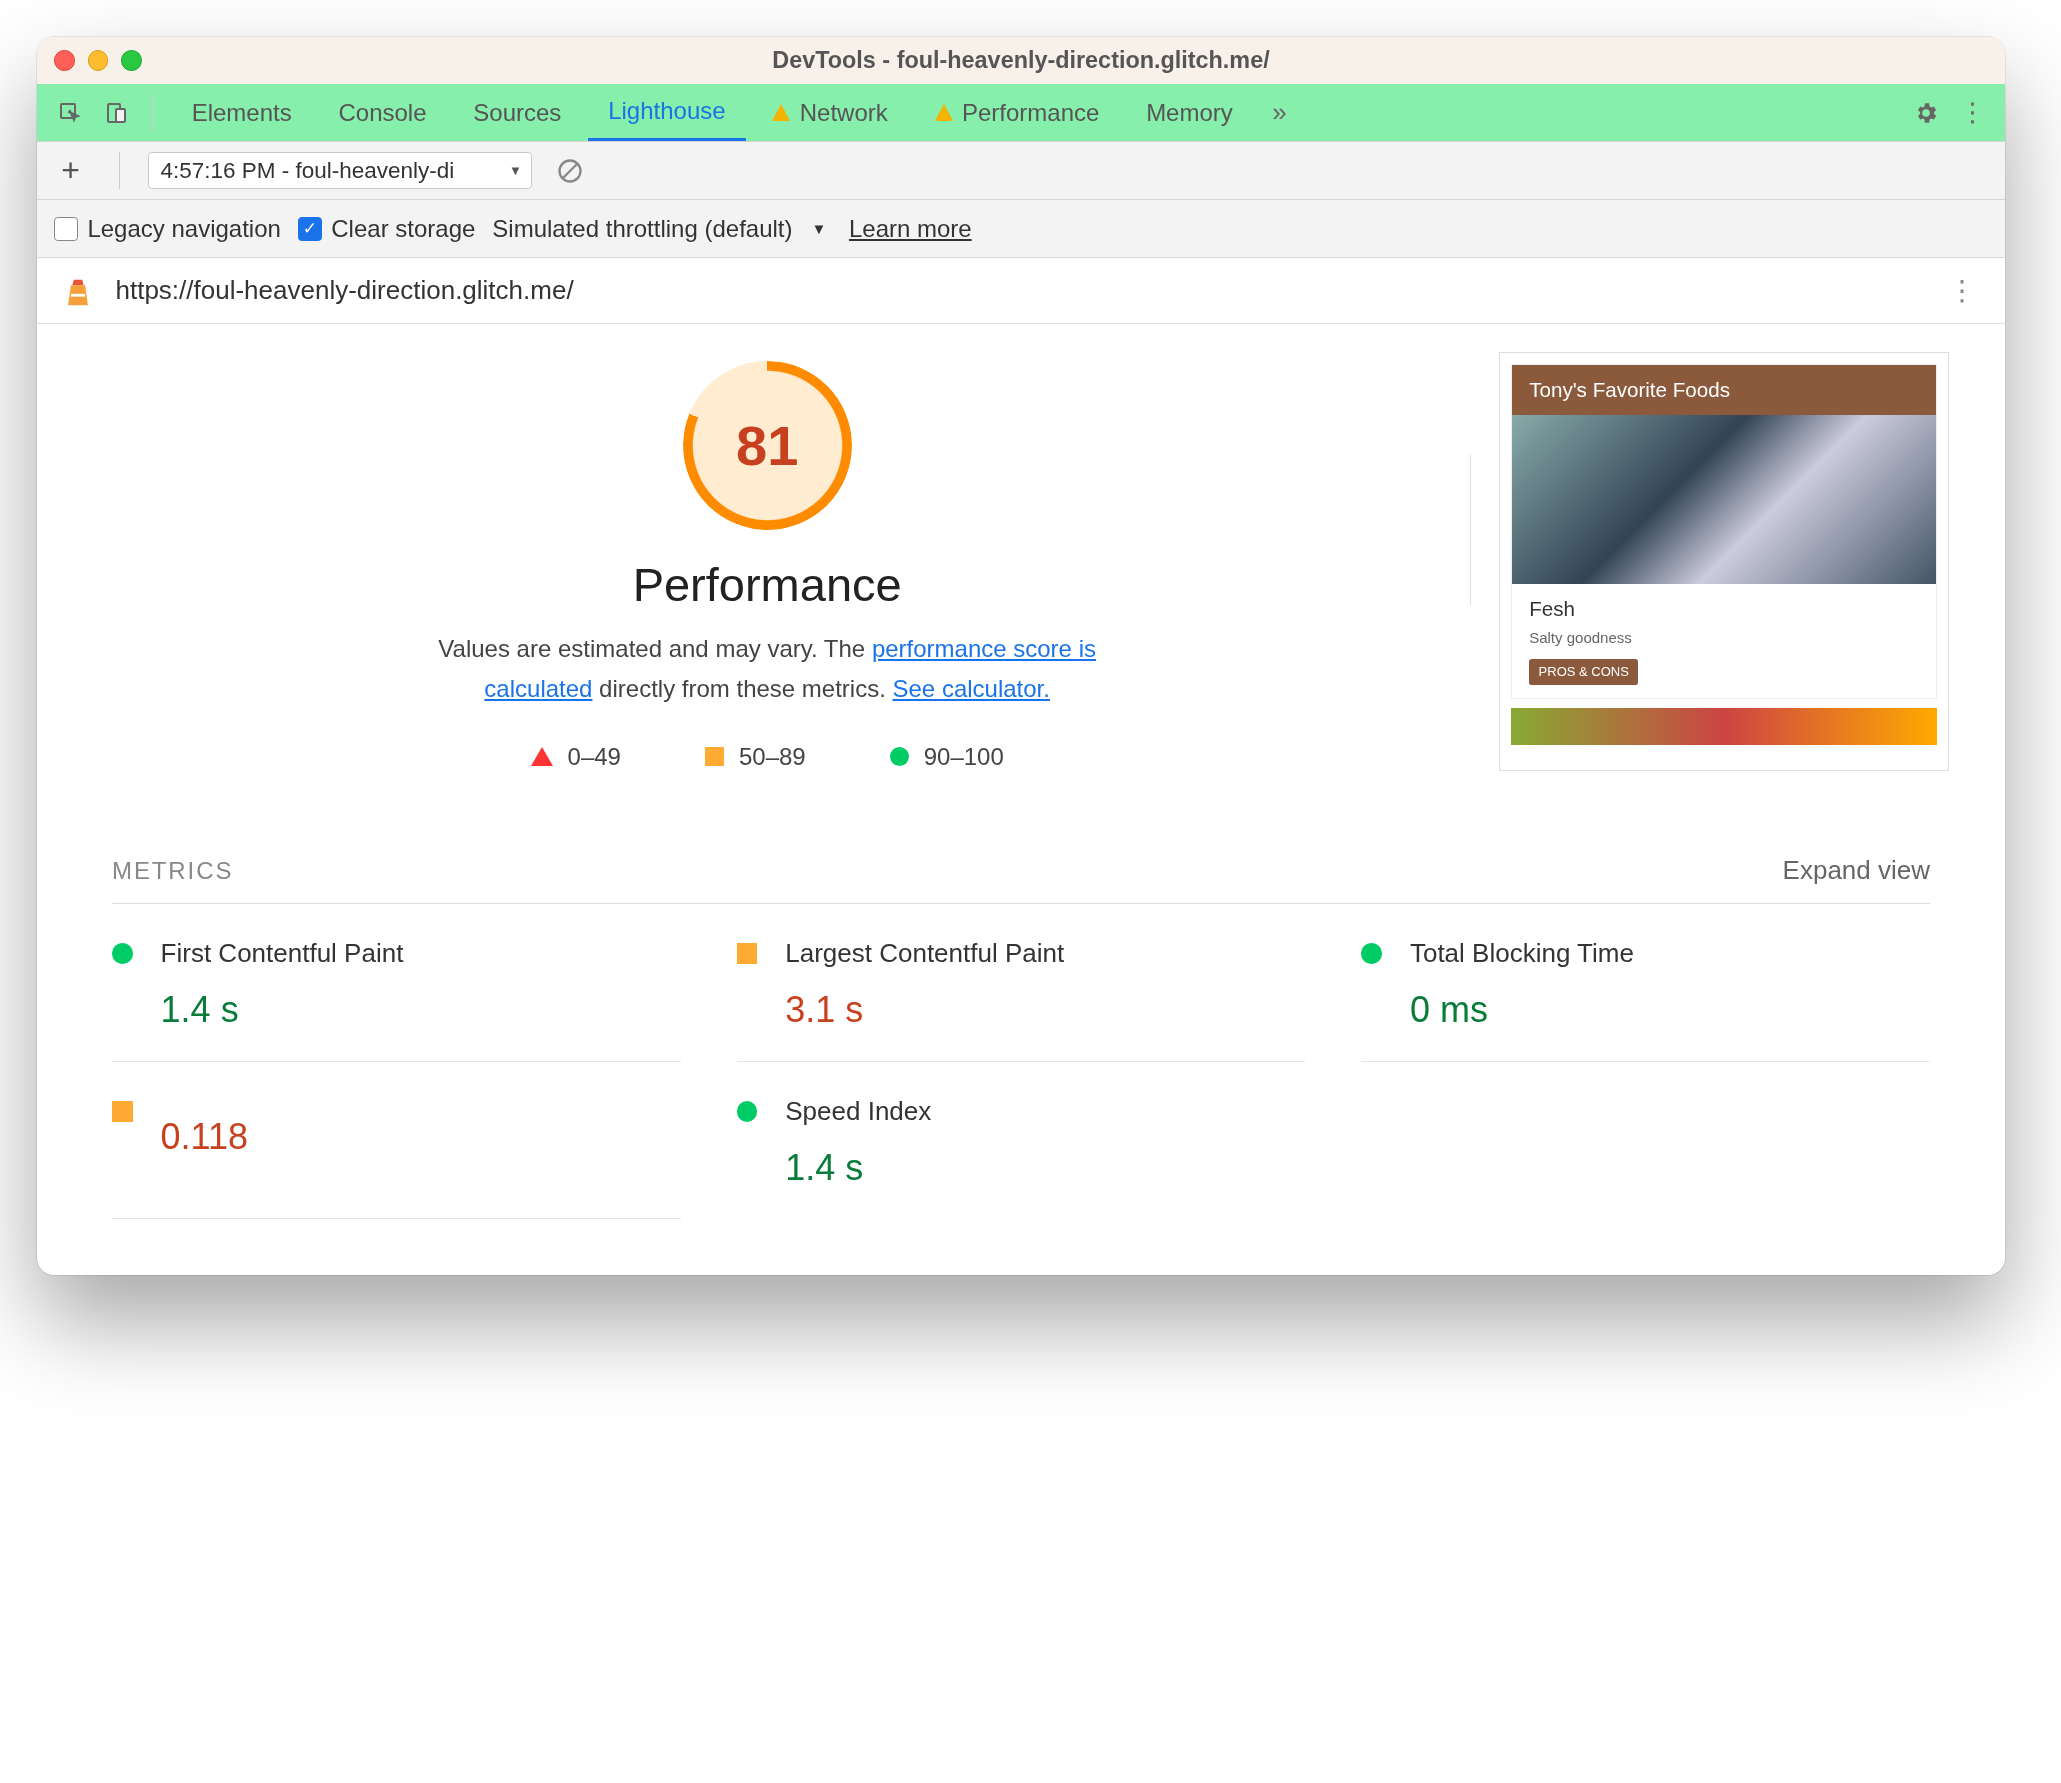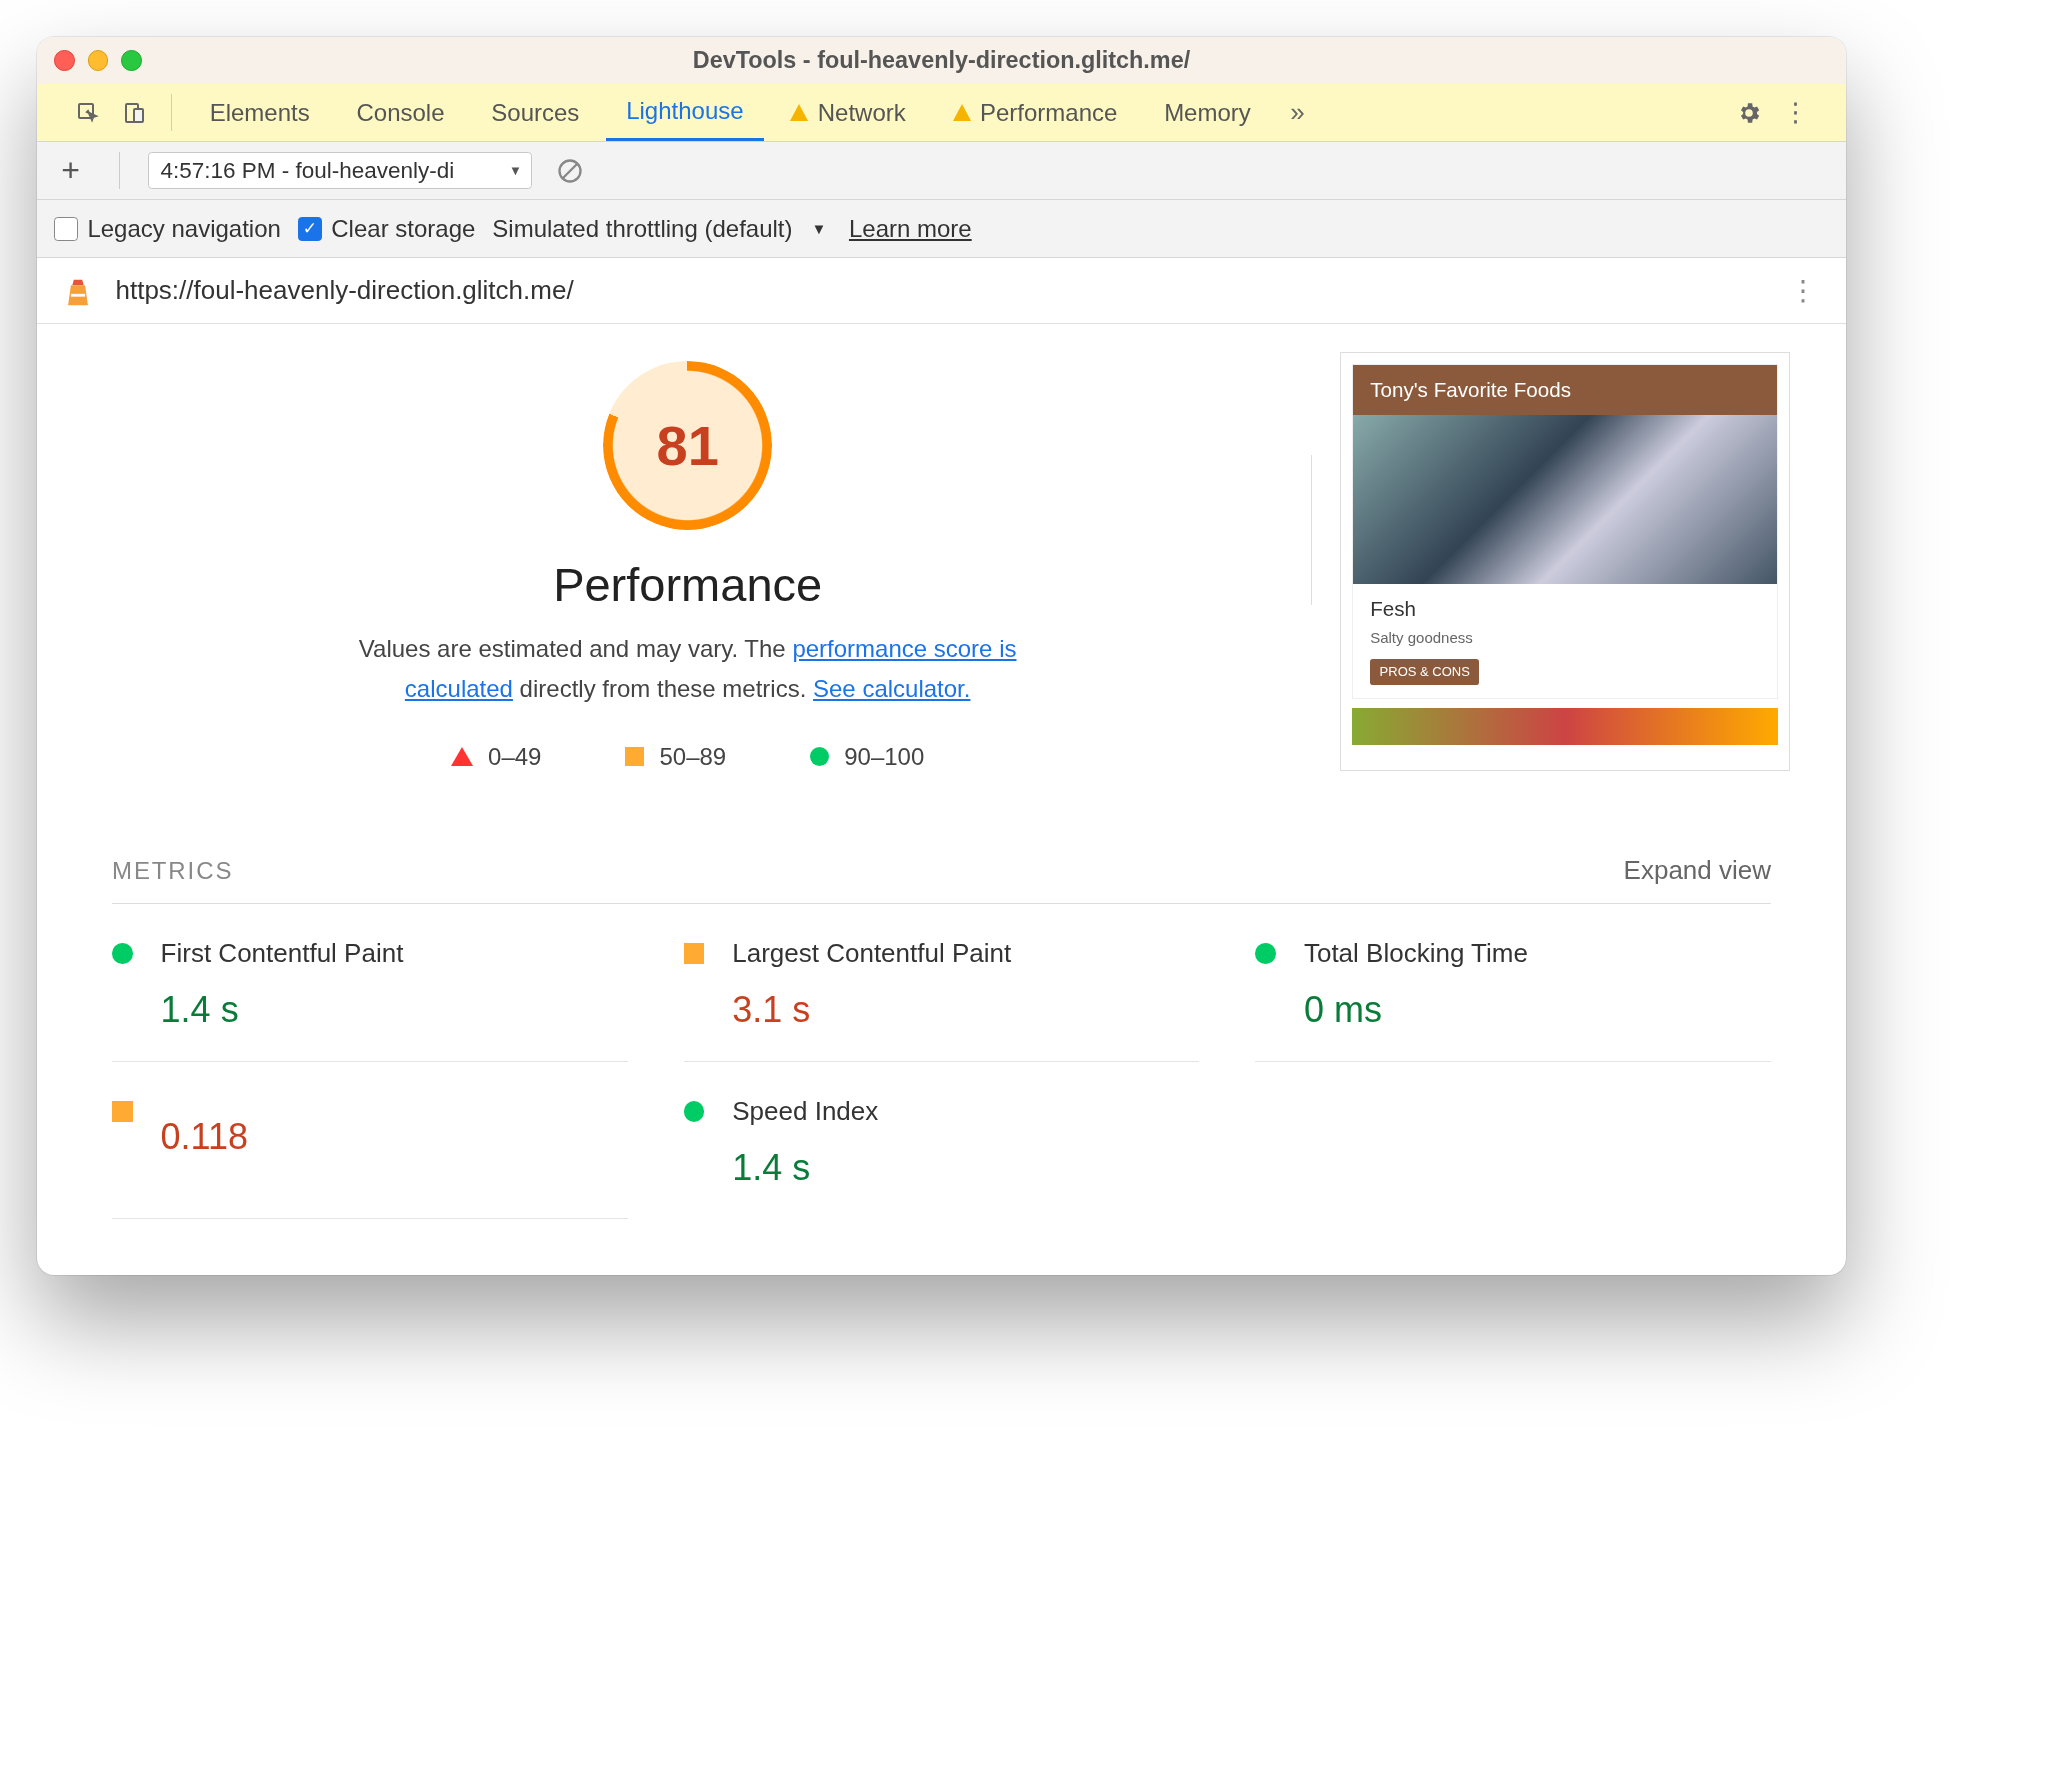--- a/index.html
+++ b/index.html
@@ -6,21 +6,21 @@
 body {
   font-family: -apple-system, BlinkMacSystemFont, "Segoe UI", Helvetica, Arial, sans-serif;
   background: #fff;
   width: 2061px;
   height: 1784px;
   display: flex;
   align-items: flex-start;
   justify-content: flex-start;
 }
 .window {
-  width: 1809px;
+  width: 1968px;
   margin: 37px;
   border-radius: 17px;
   overflow: hidden;
   box-shadow: 0 47px 94px rgba(0,0,0,0.35), 0 0 0 0.9px rgba(0,0,0,0.08);
   background: #fff;
 }
 .titlebar {
   height: 47px;
   background: #f7f1e9;
   display: flex;
@@ -31,22 +31,22 @@
 .traffic { display: flex; gap: 13px; }
 .tl { width: 20.6px; height: 20.6px; border-radius: 50%; }
 .tl.red { background: #ff5f57; border: 0.9px solid #e14035; }
 .tl.yel { background: #febc2e; border: 0.9px solid #d99d17; }
 .tl.grn { background: #28c840; border: 0.9px solid #1da82e; }
 .title {
   position: absolute; left: 0; right: 0; text-align: center;
   font-size: 23.4px; font-weight: 600; color: #555;
 }
 .tabbar {
-  height: 58px; background: #fef9c3; border-bottom: 0.9px solid #d6d6d6;
-  display: flex; align-items: center; padding: 0 30px; gap: 5.6px;
+  height: 58px; background: #86efac; border-bottom: 0.9px solid #d6d6d6;
+  display: flex; align-items: center; padding: 0 12px; gap: 5.6px;
 }
 .icon-btn {
   width: 41px; height: 41px; display: flex; align-items: center; justify-content: center;
   color: #6b6b6b; border-radius: 3.7px;
 }
 .tab {
   padding: 0 20.6px; height: 100%; display: flex; align-items: center;
   font-size: 24px; color: #555; gap: 9.4px;
 }
 .tab.active { color: #1a73e8; border-bottom: 3.7px solid #1a73e8; }

